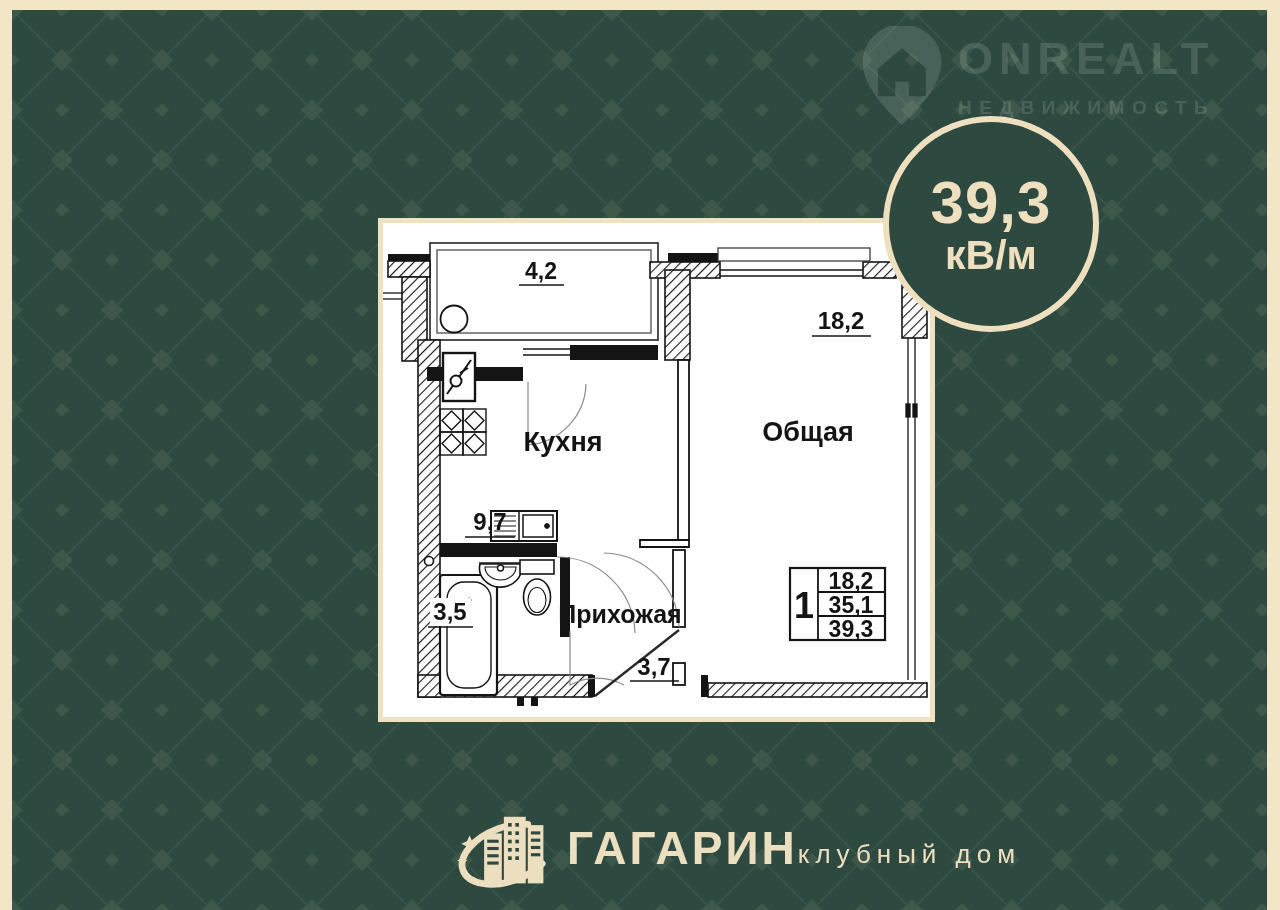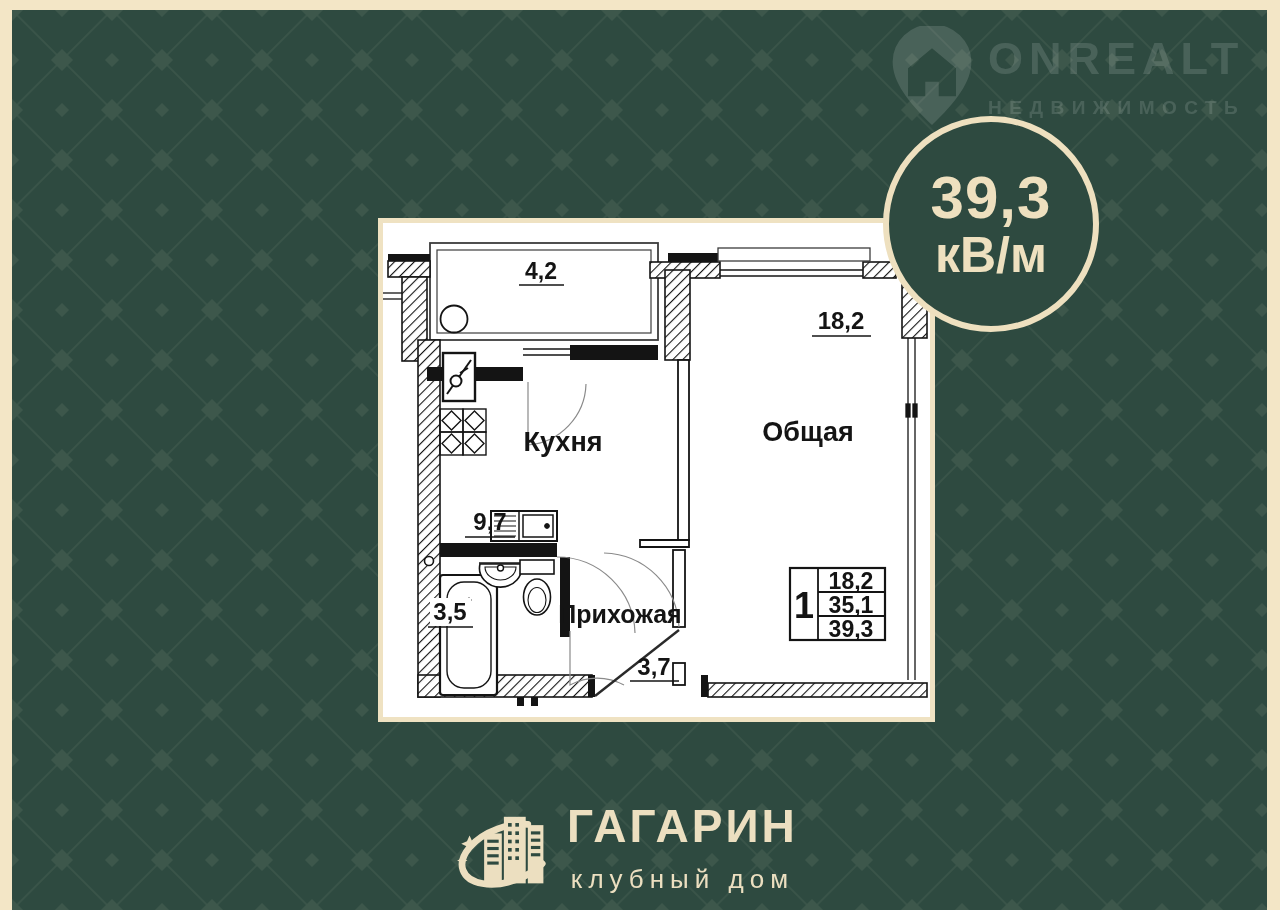--- a/index.html
+++ b/index.html
@@ -2,43 +2,43 @@
 <html><head>
 <meta charset="utf-8">
 <style>
   html,body{margin:0;padding:0;}
   .stage{position:relative;width:1280px;height:910px;overflow:hidden;
          background:#f3e6c6;font-family:"Liberation Sans",sans-serif;}
   .canvas{position:absolute;left:12px;top:10px;right:13px;bottom:0;background:#2e4a40;overflow:hidden;}
   .bg-svg{position:absolute;left:0;top:0;width:100%;height:100%;}
 
   
-  .watermark{position:absolute;left:876px;top:24px;width:400px;height:100px;opacity:.13;z-index:1;}
+  .watermark{position:absolute;left:846px;top:24px;width:400px;height:100px;opacity:.13;z-index:1;}
   .wm-pin{position:absolute;left:8px;top:2px;width:96px;height:102px;}
   .wm-text{position:absolute;left:112px;top:12px;color:#ffffff;}
   .wm-brand{font-size:45px;font-weight:bold;letter-spacing:6px;line-height:1;}
   .wm-tagline{font-size:19px;font-weight:bold;letter-spacing:7.5px;margin-top:16px;}
 
   
   .badge{position:absolute;left:883px;top:116px;width:204px;height:204px;border-radius:50%;
          border:6px solid #eee0bf;background:#2e4a40;z-index:3;
          display:flex;flex-direction:column;align-items:center;justify-content:center;color:#eee0bf;}
   .badge-area{font-size:60px;font-weight:bold;line-height:1.05;letter-spacing:1px;}
-  .badge-unit{font-size:50px;font-weight:bold;line-height:1.05;}
+  .badge-unit{font-size:41px;font-weight:bold;line-height:1.05;}
 
   
   .plan-card{position:absolute;left:378px;top:218px;width:557px;height:504px;
              border:5px solid #efe2c2;background:#ffffff;box-sizing:border-box;z-index:2;}
   .plan-card svg{display:block;}
   .plan-text{font-family:"Liberation Sans",sans-serif;font-weight:bold;fill:#141414;}
 
   
   .footer{position:absolute;left:455px;top:793px;height:110px;display:flex;align-items:center;z-index:2;color:#ecdfc0;}
   .logo-icon{width:104px;height:104px;margin-right:8px;}
-  .logo-text{display:flex;flex-direction:column;align-items:center;justify-content:center;}
+  .logo-text{display:flex;flex-direction:row;align-items:center;justify-content:center;}
   .logo-name{font-size:46px;font-weight:bold;letter-spacing:3px;line-height:1.1;}
   .logo-subtitle{font-size:26px;letter-spacing:6px;margin-top:12px;}
 </style>
 </head>
 <body>
 
 <div class="stage">
   <div class="canvas">
     <svg class="bg-svg" width="1255" height="910">
       <defs>

